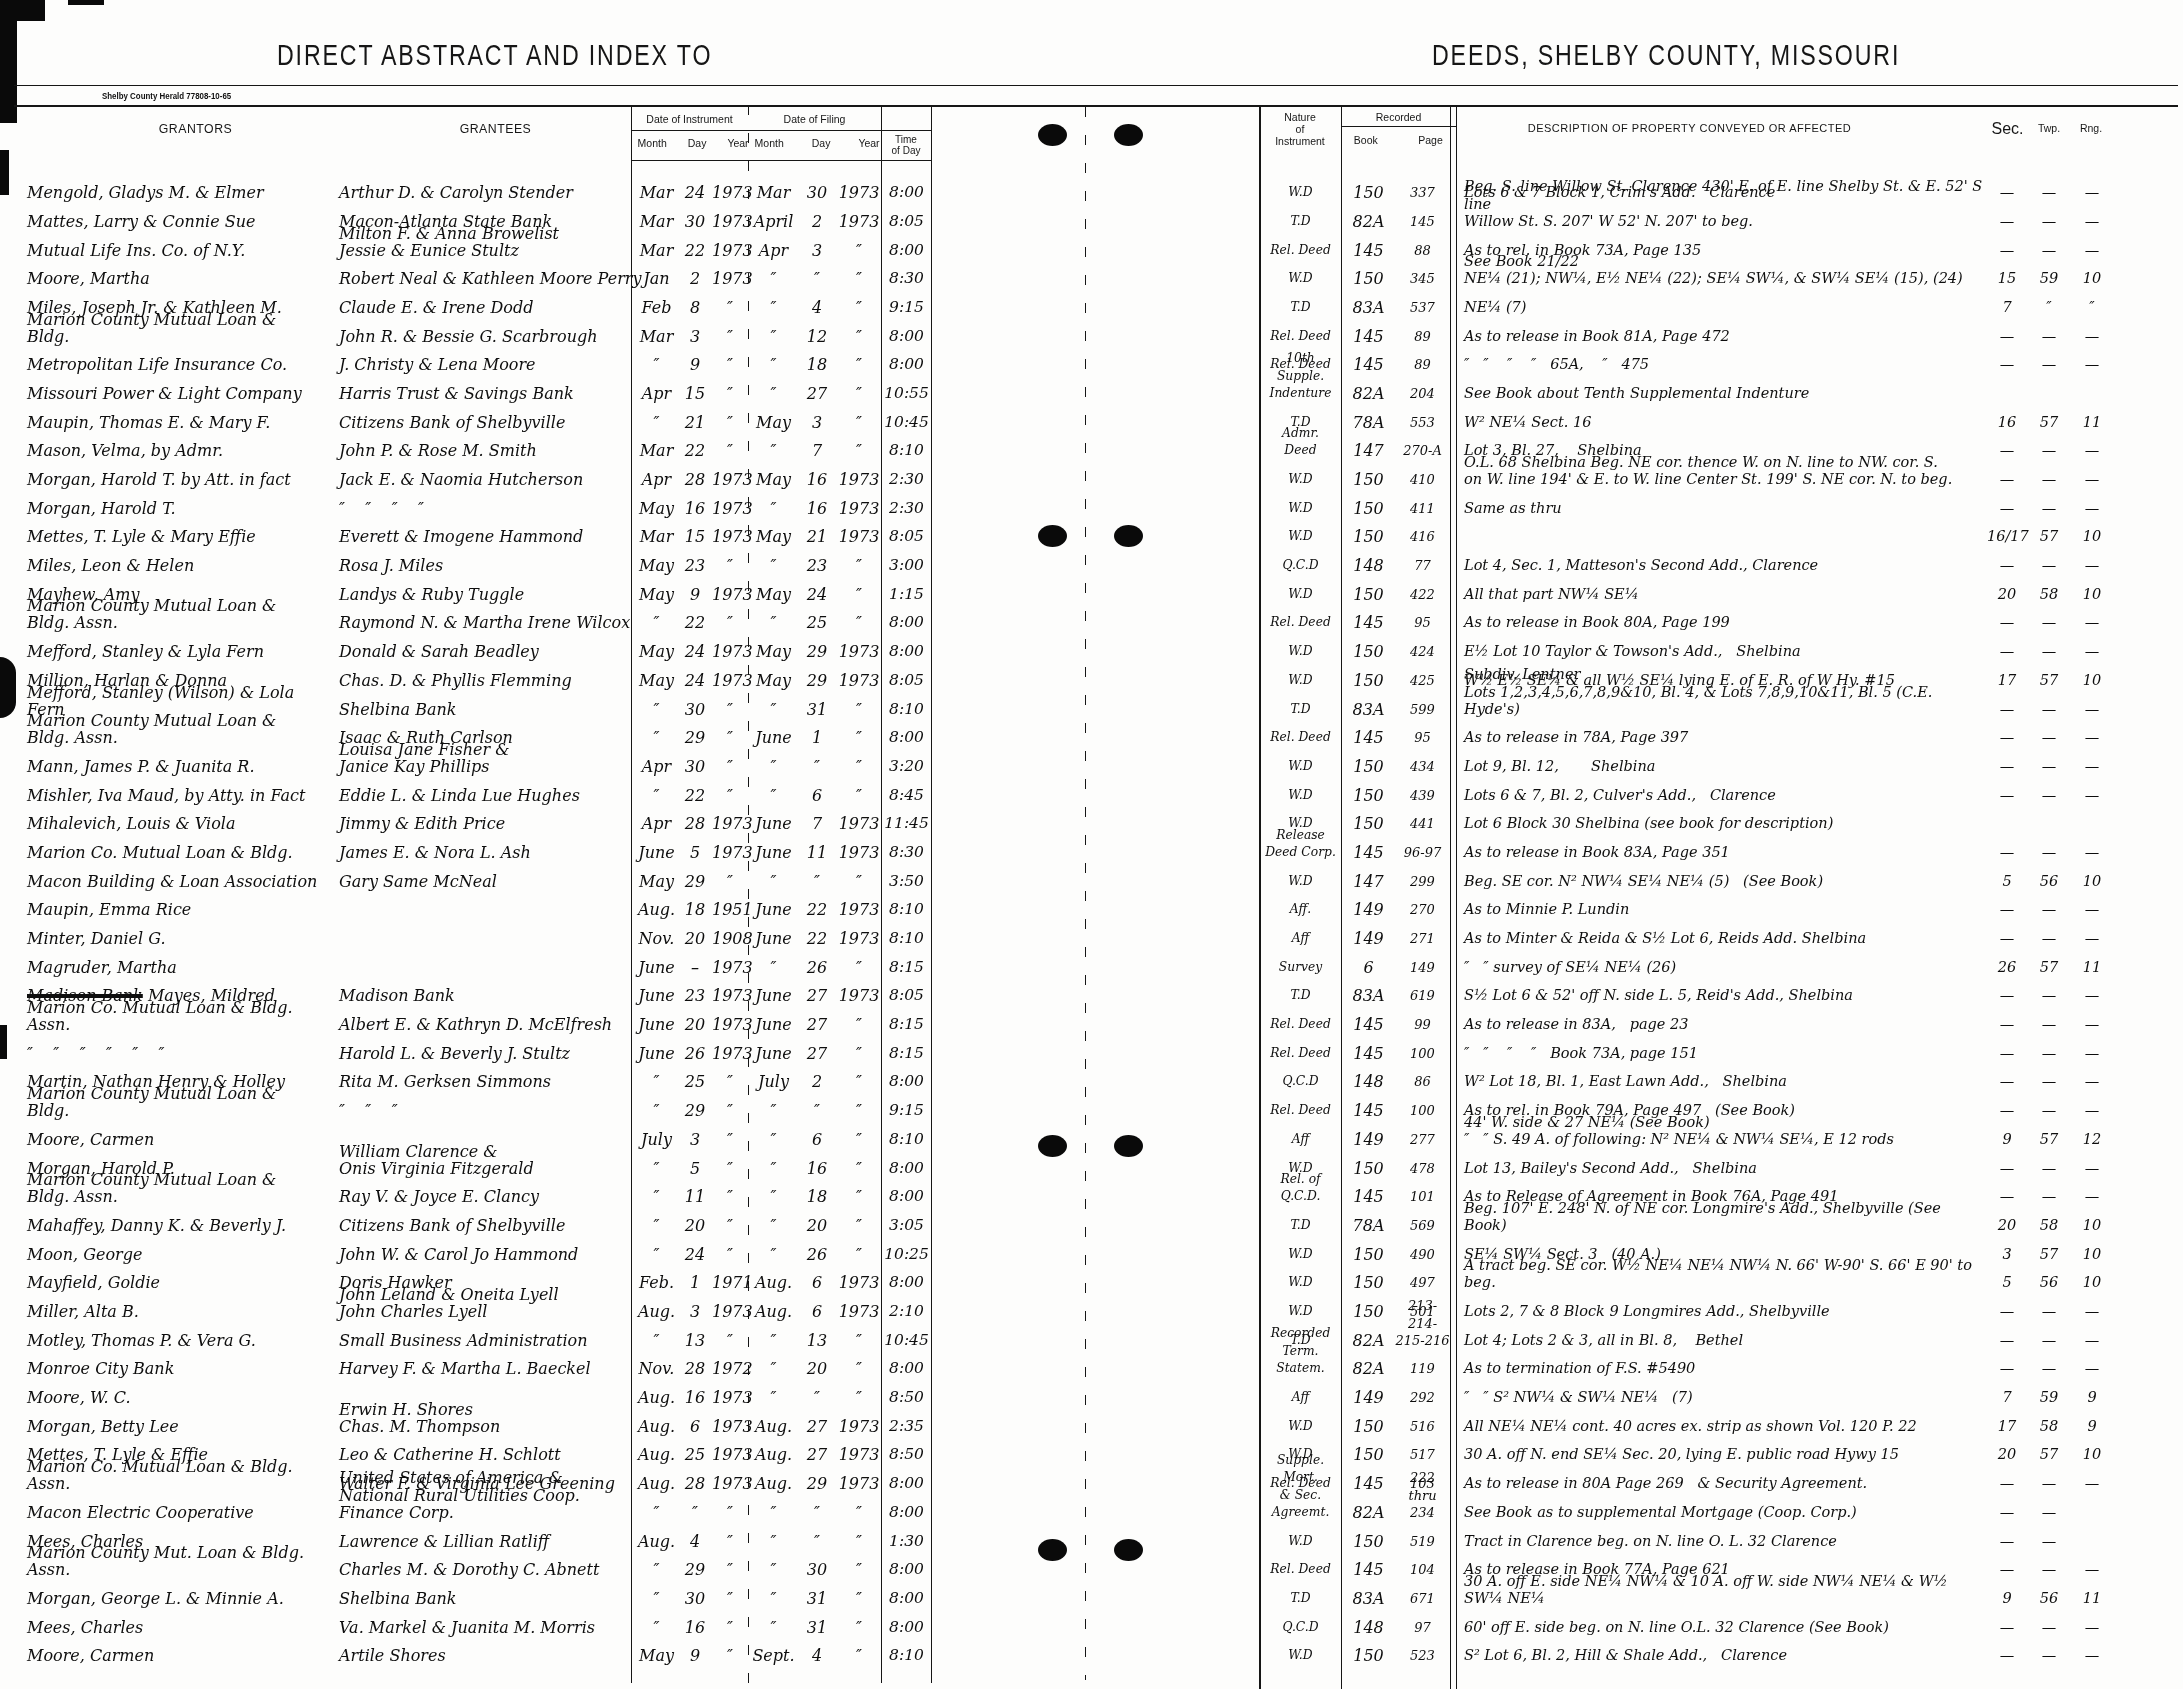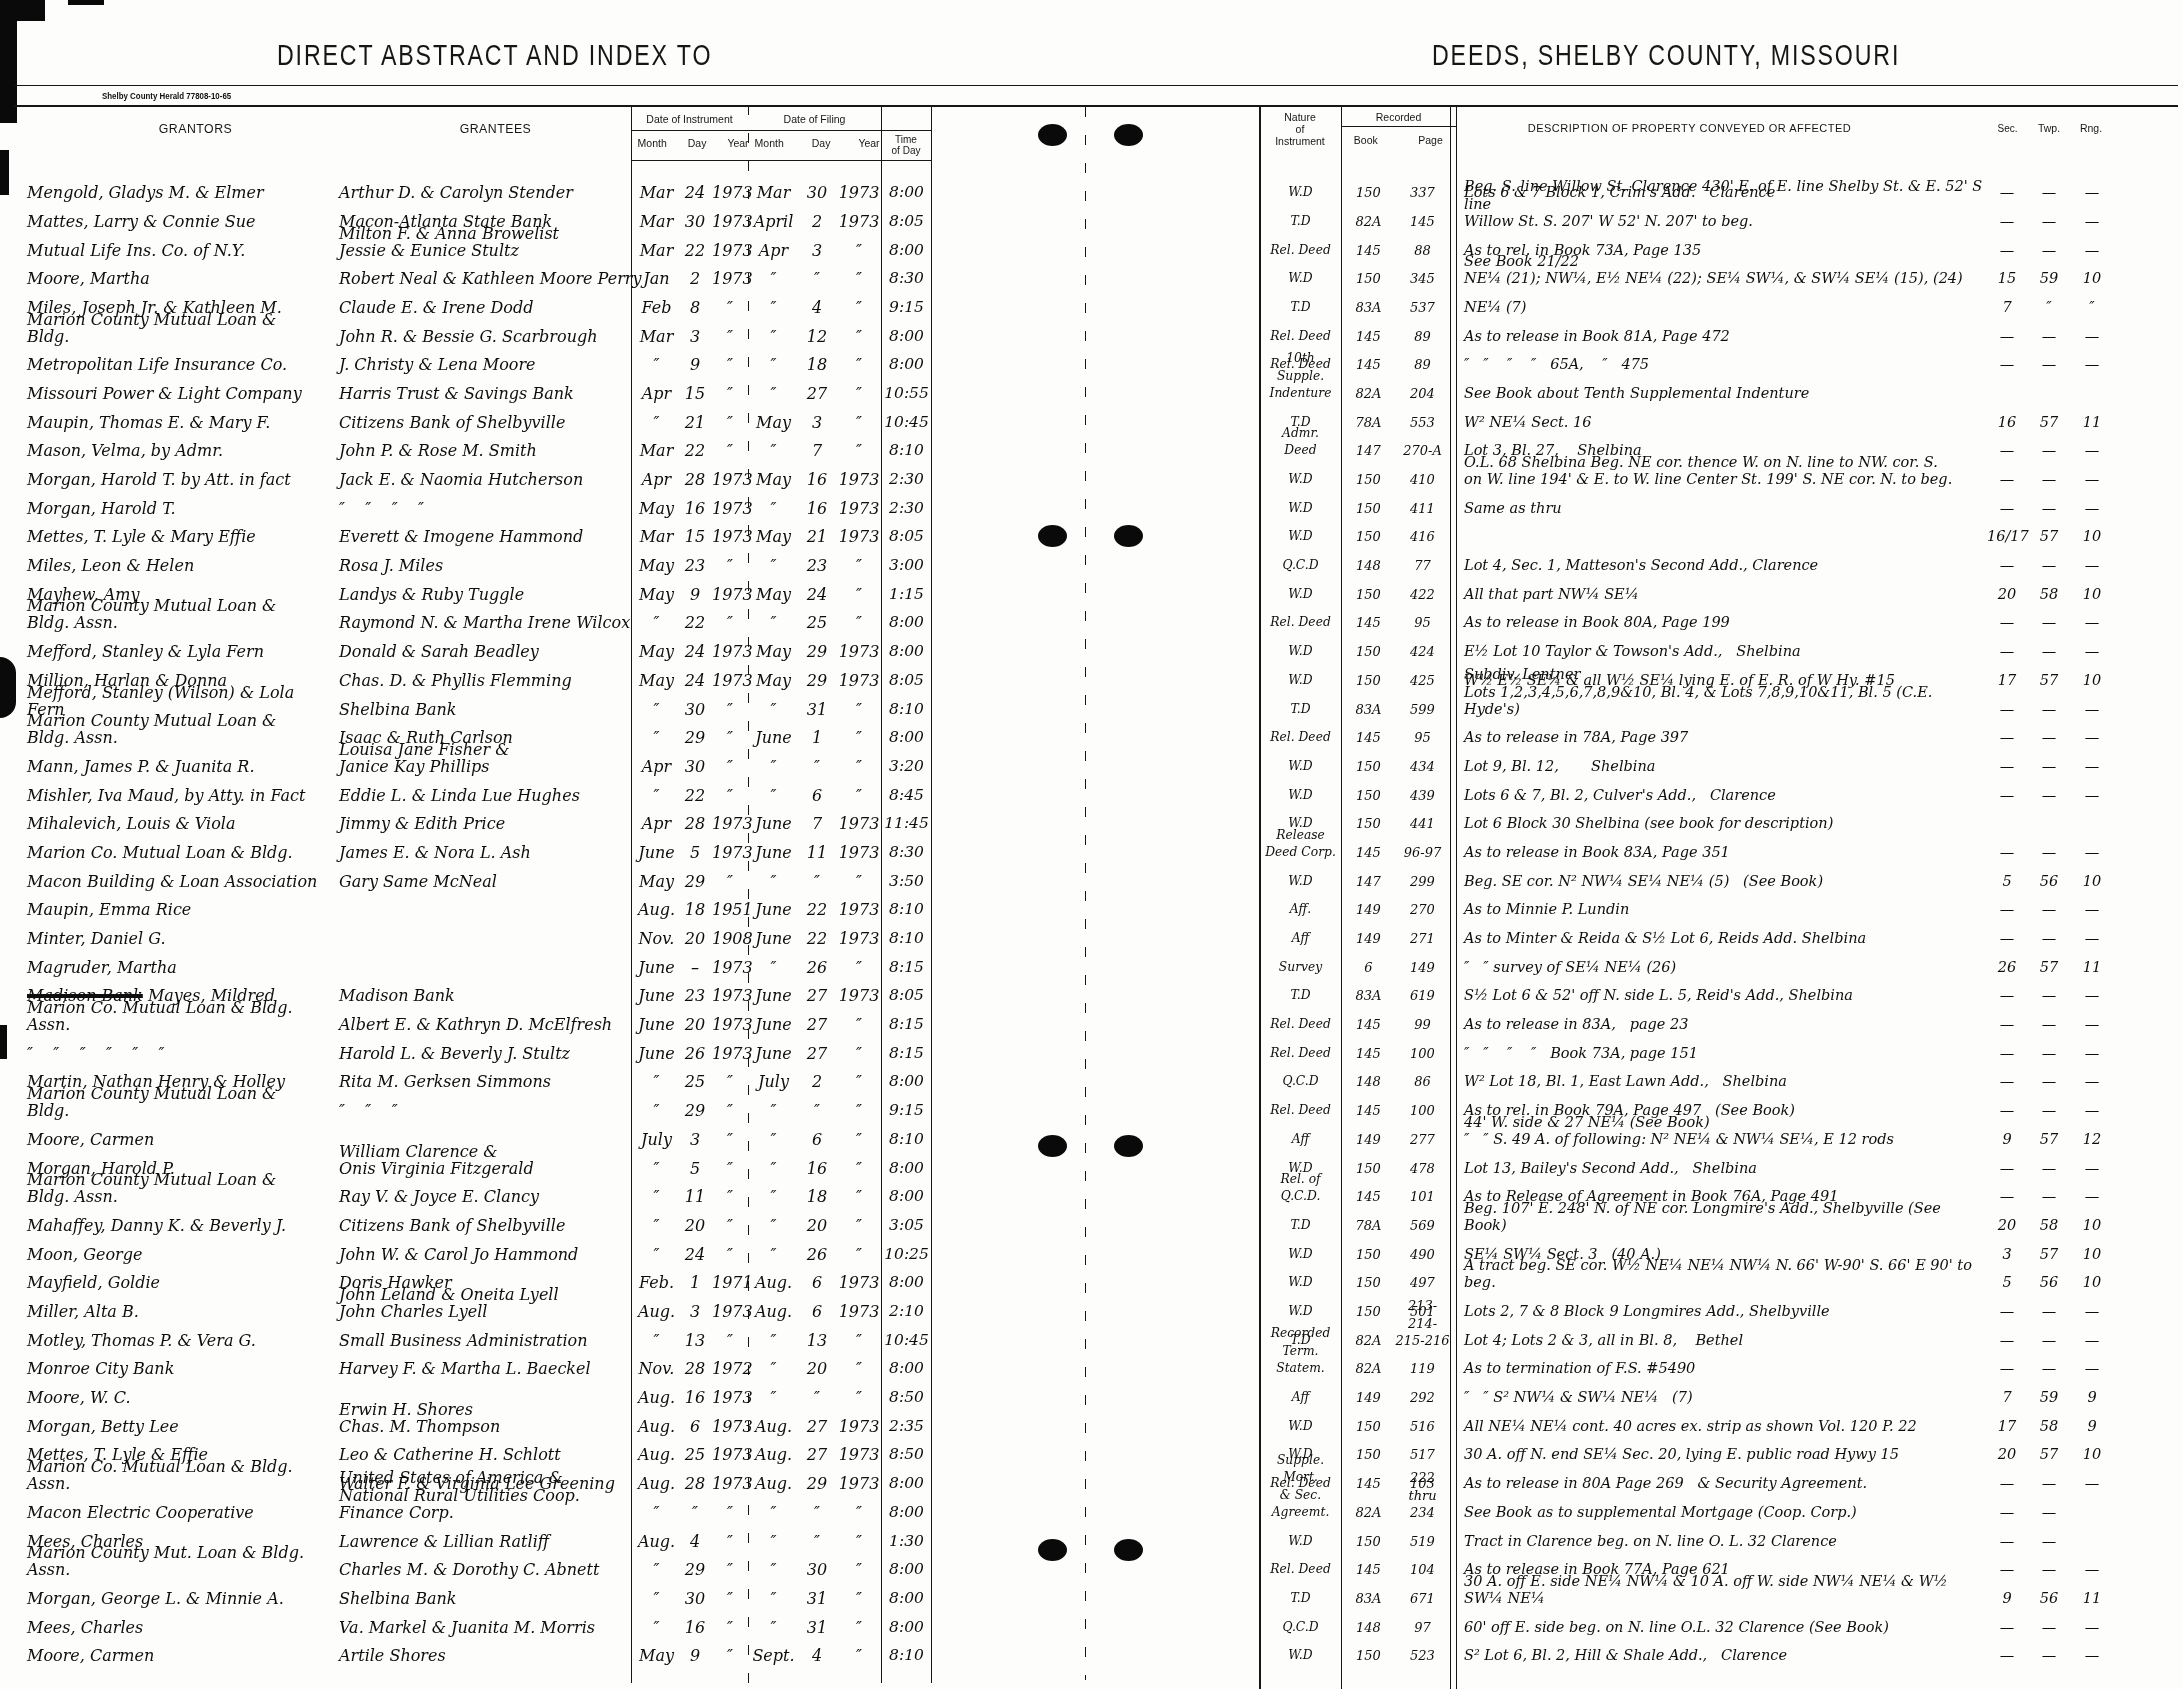--- a/index.html
+++ b/index.html
@@ -19,21 +19,21 @@
   .row{position:absolute;left:0;width:100%;height:29px;font-family:"DejaVu Serif",serif;font-style:italic;
        font-size:16px;color:#0e0e0e;}
   .row .c{position:absolute;bottom:1.8px;white-space:pre-line;line-height:17.3px;}
   .ctr{text-align:center;}
   .grantor{left:27px;width:291px;}
   .grantee{left:321px;width:309px;margin-left:18px;}
   .dim{left:634px;width:45px;} .did{left:679px;width:32px;} .diy{left:712px;width:36px;}
   .dfm{left:751px;width:45px;} .dfd{left:798px;width:38px;} .dfy{left:837px;width:44px;}
   .time{left:883px;width:47px;font-size:15.5px;}
   .nature{left:1261px;width:79px;font-size:12.3px;line-height:13px;text-align:center;}
-  .book{left:1343px;width:51px;font-size:13px;}
+  .book{left:1343px;width:51px;font-size:16px;}
   .pagec{left:1395px;width:55px;font-size:13px;line-height:14px;}
   .desc{left:1464px;width:523px;font-size:14.5px;line-height:16.4px;}
   .sec{left:1987px;width:40px;font-size:14.5px;} .twp{left:2028px;width:42px;font-size:14.5px;} .rng{left:2070px;width:44px;font-size:14.5px;}
   .struck{text-decoration:line-through;text-decoration-thickness:4.1px;}
 </style>
 </head>
 <body>
 
 <div class="artifact" style="left:0;top:0;width:45px;height:20.5px;"></div>
 <div class="artifact" style="left:0;top:0;width:17.3px;height:123px;"></div>
@@ -90,21 +90,21 @@
 of Day</div>
 <div class="colhead" style="left:1260px;top:112px;width:80px;font-size:10.5px;">Nature
 of
 Instrument</div>
 <div class="colhead" style="left:1342px;top:112px;width:113px;font-size:10.5px;">Recorded</div>
 <div class="colhead flexh" style="left:1342px;top:135px;width:89px;font-size:10.5px;padding:0 11.8px;">
   <span>Book</span>
   <span>Page</span>
 </div>
 <div class="colhead" style="left:1478px;top:123px;width:423px;font-size:11px;letter-spacing:0.5px;">DESCRIPTION OF PROPERTY CONVEYED OR AFFECTED</div>
-<div class="colhead" style="left:1988px;top:123px;width:39px;font-size:10px;">Sec.</div>
+<div class="colhead" style="left:1988px;top:123px;width:39px;font-size:16px;">Sec.</div>
 <div class="colhead" style="left:2029px;top:123px;width:40px;font-size:10.5px;">Twp.</div>
 <div class="colhead" style="left:2070px;top:123px;width:42px;font-size:10.5px;">Rng.</div>
 
 <div id="rows">
     <div class="row" style="top: 174px;">
     <div class="c grantor"><span class="struck"></span><span>Mengold, Gladys M. &amp; Elmer</span></div>
     <div class="c grantee">Arthur D. &amp; Carolyn Stender</div>
     <div class="c dim ctr">Mar</div>
     <div class="c did ctr">24</div>
     <div class="c diy ctr">1973</div>

